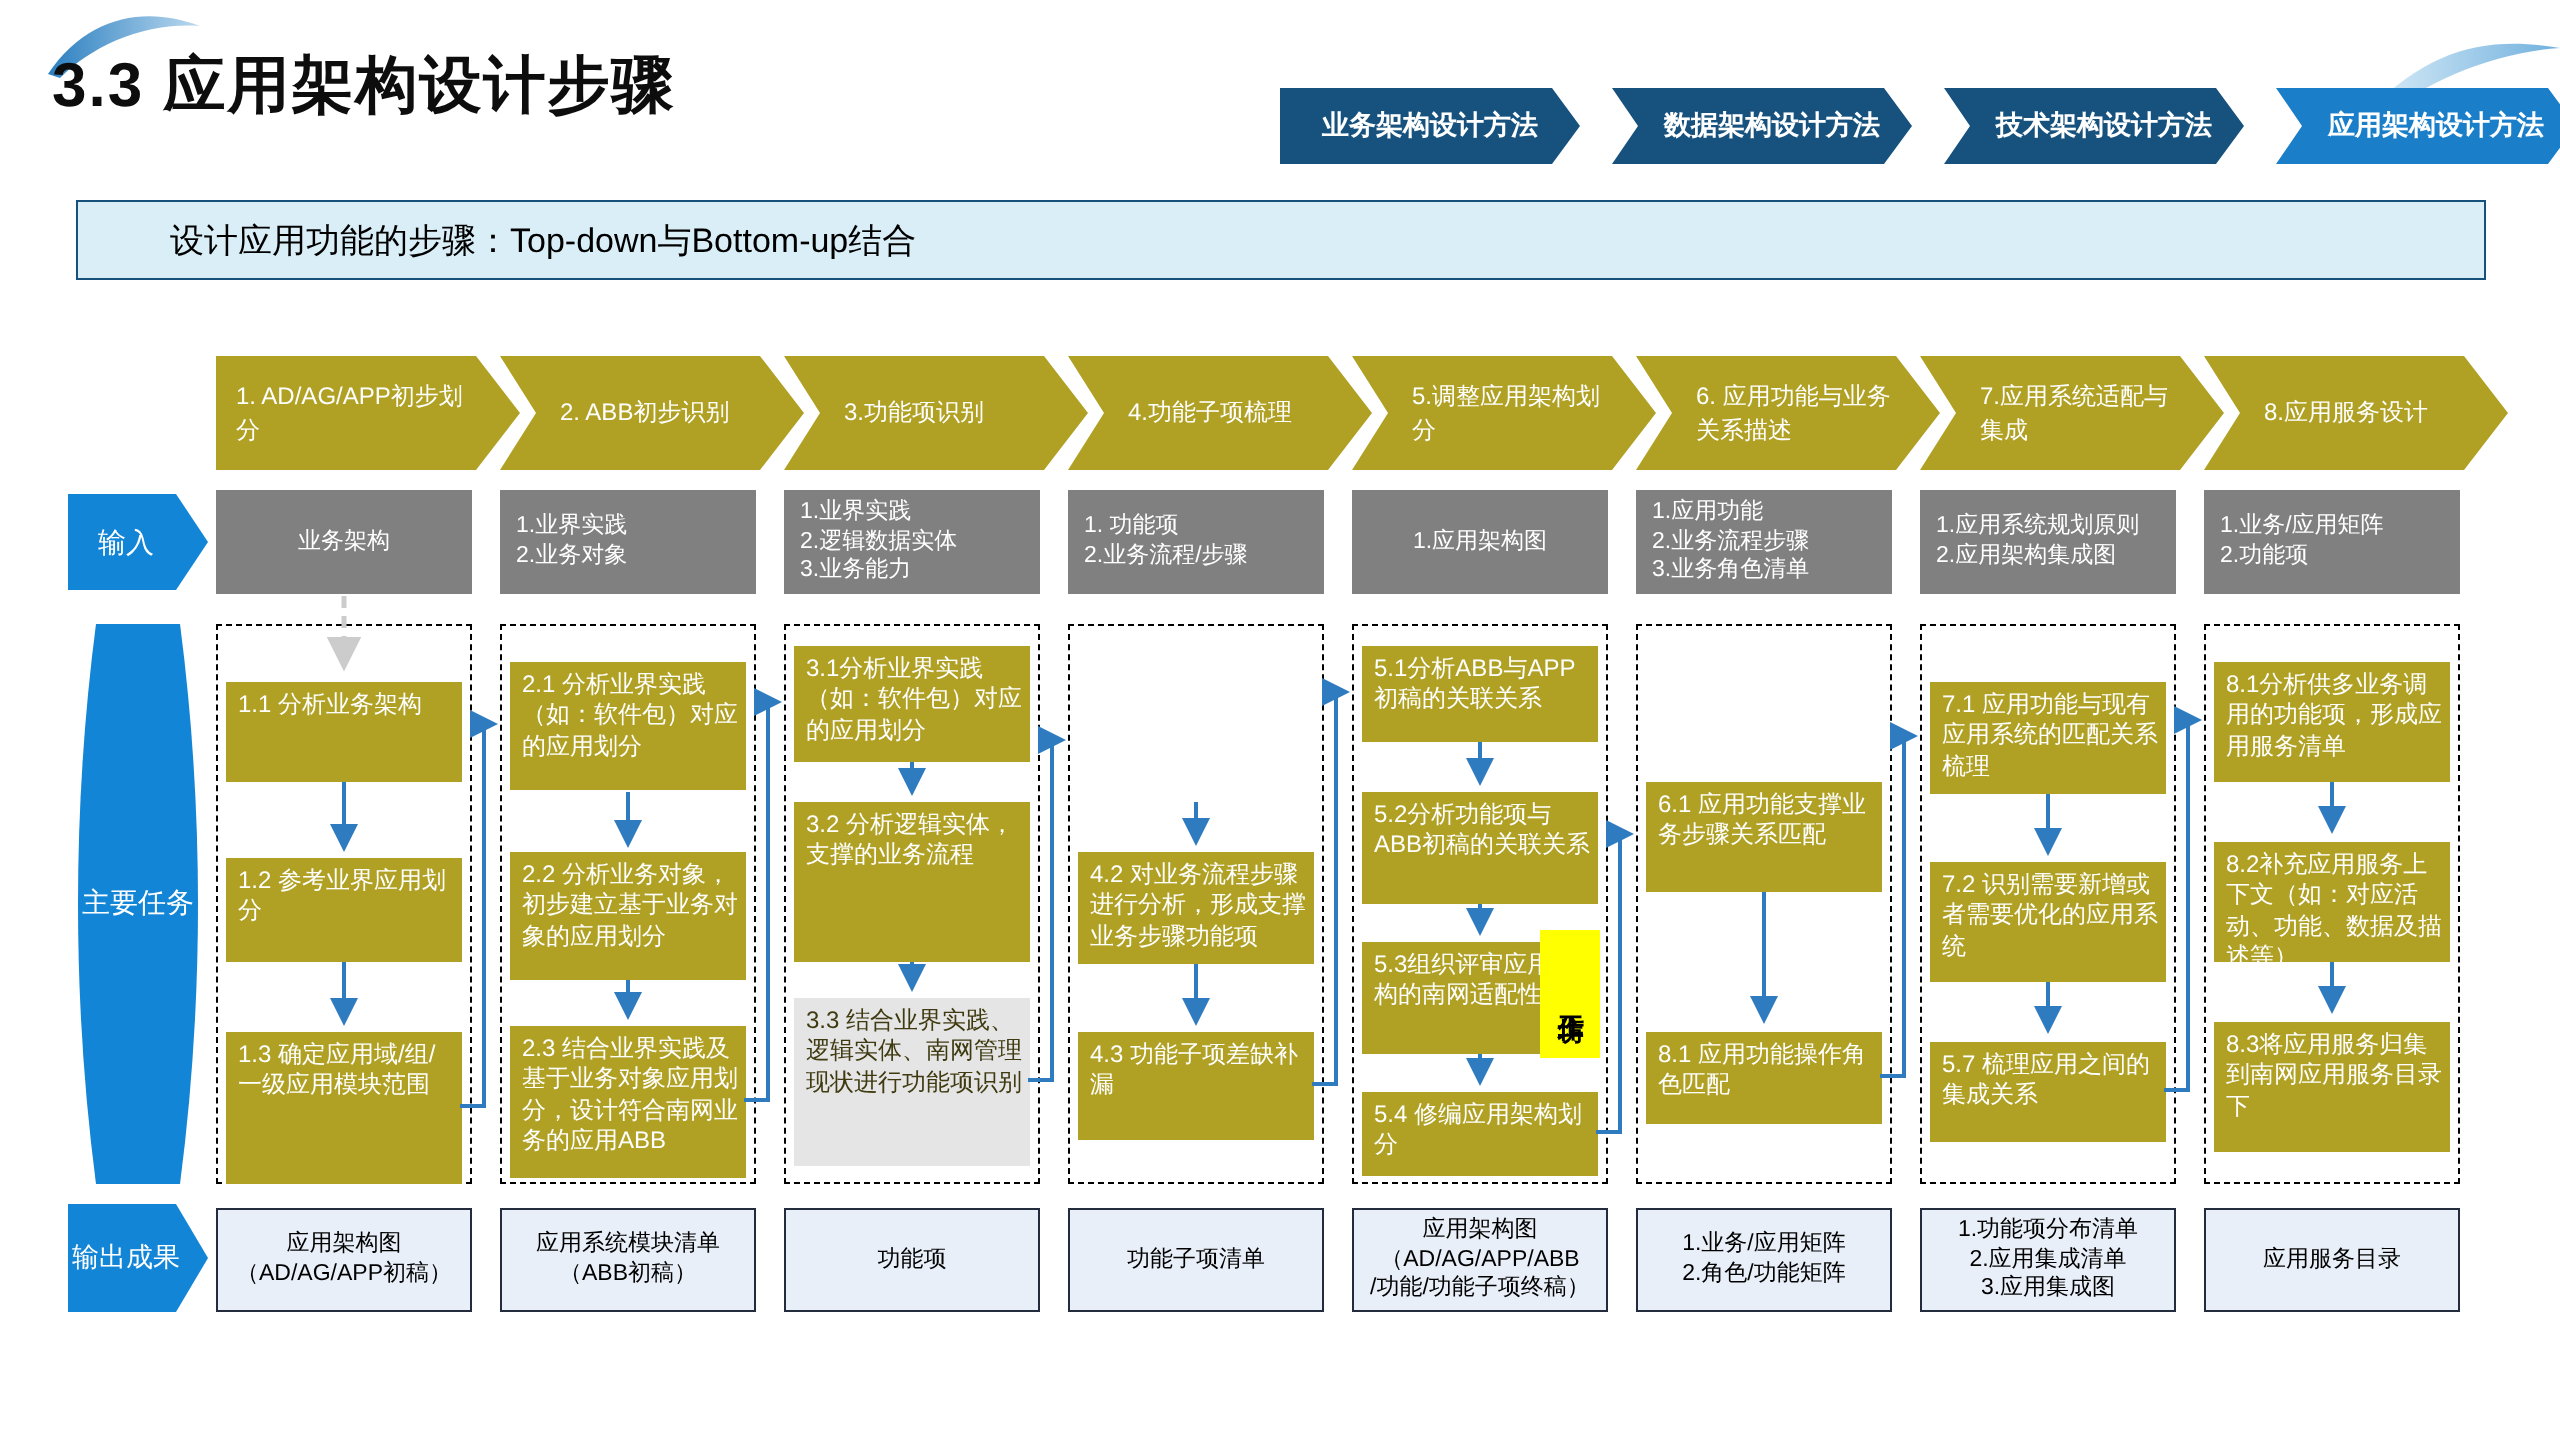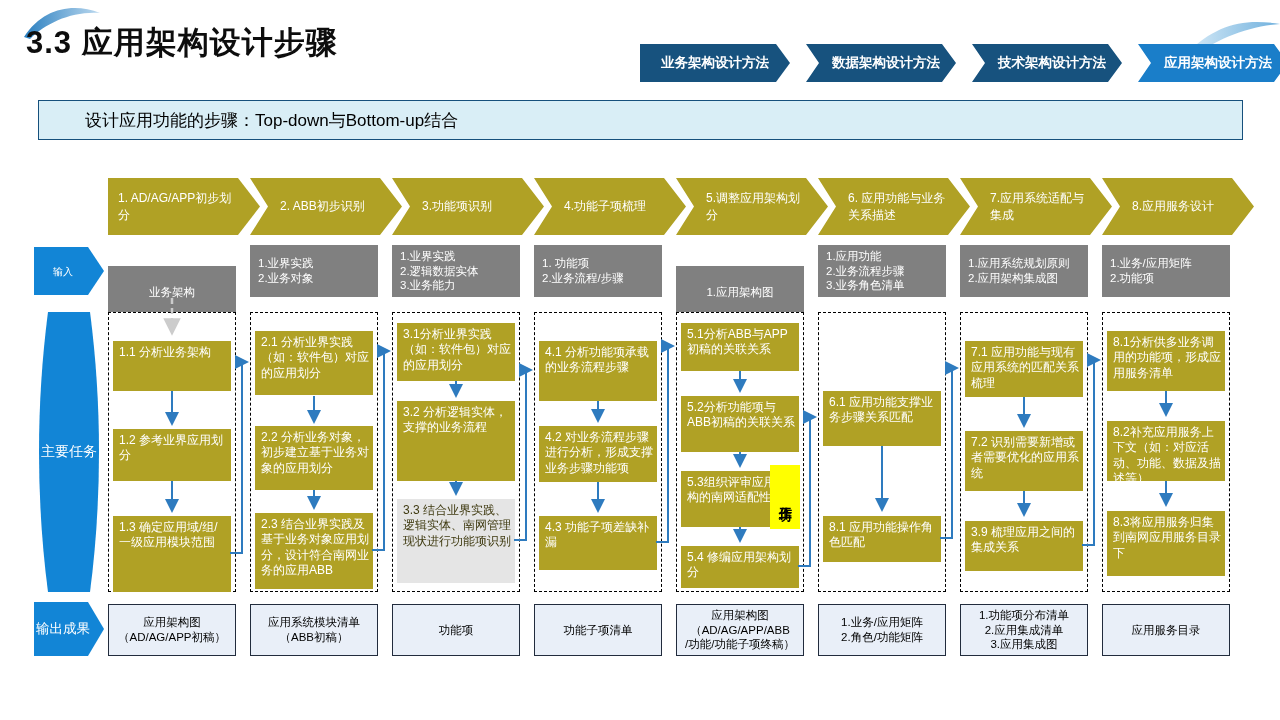--- a/index.html
+++ b/index.html
@@ -29,35 +29,35 @@
 
   .col-head { position:absolute; top:178px; width:152px; height:57px; background:#b0a125; color:#fff;
               font-size:12px; line-height:1.35; display:flex; align-items:center;
               padding:0 22px 0 30px; box-sizing:border-box;
               clip-path:polygon(0 0, calc(100% - 22px) 0, 100% 50%, calc(100% - 22px) 100%, 0 100%, 18px 50%); }
   .col-head.first { clip-path:polygon(0 0, calc(100% - 22px) 0, 100% 50%, calc(100% - 22px) 100%, 0 100%); padding-left:10px; }
 
   .input-box { position:absolute; top:245px; width:128px; height:52px; background:#808080; color:#fff;
                font-size:11.5px; line-height:1.3; display:flex; align-items:center;
                padding:2px 3px 2px 8px; box-sizing:border-box; white-space:pre-line; }
-  .input-box.center { justify-content:center; padding-left:3px; text-align:center;margin-top:21px; }
+  .input-box.center { justify-content:center; padding-left:3px; text-align:center; }
 
   .task-area { position:absolute; top:312px; width:128px; height:280px; border:1.5px dashed #000;
                box-sizing:border-box; background:#fff; }
   .task { position:absolute; left:4px; width:118px; box-sizing:border-box; background:#b0a125; color:#fff;
           font-size:12px; line-height:1.28; padding:4px 3px 2px 6px; }
   .task.highlight { background:#e5e5e5; color:#3f3a10; }
 
   .out-box { position:absolute; top:604px; width:128px; min-height:52px; box-sizing:border-box;
              background:#e9eff8; border:1.5px solid #222c3d; color:#000; font-size:11.5px; line-height:1.3;
              display:flex; align-items:center; justify-content:center; text-align:center;
              white-space:pre-line; padding:2px; }
 
   .lbl { position:absolute; left:34px; width:70px; background:#1285d6; color:#fff; display:flex;
-         align-items:center; justify-content:center; text-align:center; font-size:10px;
+         align-items:center; justify-content:center; text-align:center; font-size:14px;
          padding-right:12px; box-sizing:border-box; white-space:pre-line; line-height:1.3;
          clip-path:polygon(0 0, 54px 0, 100% 50%, 54px 100%, 0 100%); }
   .lbl-input { top:247px; height:48px; }
   .lbl-output { top:602px; height:54px; font-size:13.5px; }
 
   .lbl-tasks { position:absolute; left:34px; top:312px; width:70px; height:280px; }
   .lbl-tasks span { position:absolute; inset:0; display:flex; align-items:center; justify-content:center;
                     color:#fff; font-size:14px; }
 
   .workshop { position:absolute; left:770px; top:465px; width:30px; height:64px; background:#ffff00;
@@ -145,38 +145,37 @@
     <div class="task" style="top:18px;height:64px">2.1 分析业界实践（如：软件包）对应的应用划分</div>
     <div class="task" style="top:113px;height:64px">2.2 分析业务对象，初步建立基于业务对象的应用划分</div>
     <div class="task" style="top:200px;height:76px">2.3 结合业界实践及基于业务对象应用划分，设计符合南网业务的应用ABB</div>
   </div>
   <div class="task-area c3">
     <div class="task" style="top:10px;height:58px">3.1分析业界实践（如：软件包）对应的应用划分</div>
     <div class="task" style="top:88px;height:80px">3.2 分析逻辑实体，支撑的业务流程</div>
     <div class="task highlight" style="top:186px;height:84px">3.3 结合业界实践、逻辑实体、南网管理现状进行功能项识别</div>
   </div>
   <div class="task-area c4">
-    <div class="task" style="top:28px;height:60px">4.1 分析功能项承载的业务流程步骤</div>
     <div class="task" style="top:113px;height:56px">4.2 对业务流程步骤进行分析，形成支撑业务步骤功能项</div>
     <div class="task" style="top:203px;height:54px">4.3 功能子项差缺补漏</div>
   </div>
   <div class="task-area c5">
     <div class="task" style="top:10px;height:48px">5.1分析ABB与APP初稿的关联关系</div>
     <div class="task" style="top:83px;height:56px">5.2分析功能项与ABB初稿的关联关系</div>
     <div class="task" style="top:158px;height:56px">5.3组织评审应用架构的南网适配性</div>
     <div class="task" style="top:233px;height:42px">5.4 修编应用架构划分</div>
   </div>
   <div class="task-area c6">
     <div class="task" style="top:78px;height:55px">6.1 应用功能支撑业务步骤关系匹配</div>
     <div class="task" style="top:203px;height:46px">8.1 应用功能操作角色匹配</div>
   </div>
   <div class="task-area c7">
     <div class="task" style="top:28px;height:56px">7.1 应用功能与现有应用系统的匹配关系梳理</div>
     <div class="task" style="top:118px;height:60px">7.2 识别需要新增或者需要优化的应用系统</div>
-    <div class="task" style="top:208px;height:50px">3.9 梳理应用之间的集成关系</div>
+    <div class="task" style="top:208px;height:50px">5.7 梳理应用之间的集成关系</div>
   </div>
   <div class="task-area c8">
     <div class="task" style="top:18px;height:60px">8.1分析供多业务调用的功能项，形成应用服务清单</div>
     <div class="task" style="top:108px;height:60px">8.2补充应用服务上下文（如：对应活动、功能、数据及描述等）</div>
     <div class="task" style="top:198px;height:65px">8.3将应用服务归集到南网应用服务目录下</div>
   </div>
 
   <div class="workshop">工作坊</div>
 
   <div class="out-box c1">应用架构图

